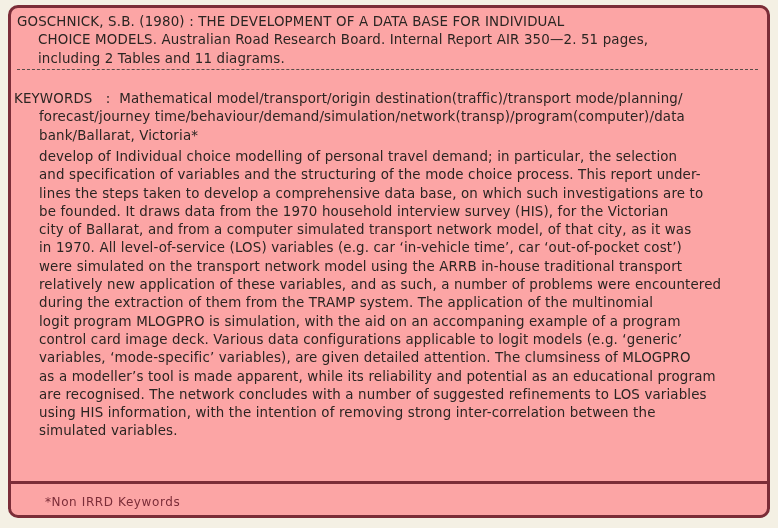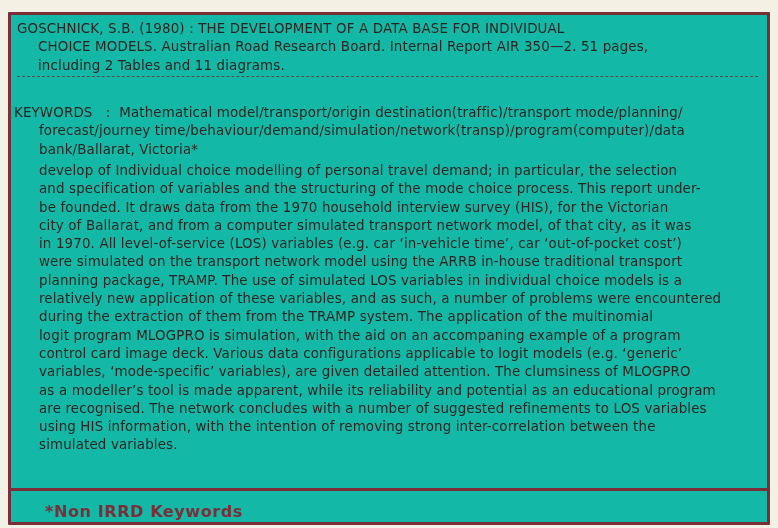--- a/index.html
+++ b/index.html
@@ -3,50 +3,50 @@
 <meta charset="utf-8">
 <style>
   html, body { margin:0; padding:0; }
   body {
     width:778px; height:528px; overflow:hidden;
     background:#f4f0e4;
     font-family:"DejaVu Sans", sans-serif;
     color:#2b2522;
   }
   .card {
-    position:absolute; left:8px; top:12px; width:756px; height:507px;
+    position:absolute; left:8px; top:5px; width:756px; height:507px;
     border:3px solid #7b2d38;
-    border-radius:1px;
-    background:#14b8a6;
+    border-radius:10px;
+    background:#fca5a5;
   }
   .content {
     position:absolute; left:0; top:0; right:0; height:473px;
     border-bottom:3px solid #7b2d38;
   }
   .citation {
     position:absolute; left:6px; top:5px; width:740px;
     font-size:13.4px; line-height:18.3px; letter-spacing:0.15px;
   }
   .citation .line { white-space:nowrap; }
   .citation .indent { padding-left:21px; }
   .dash {
     position:absolute; left:6px; top:61px; width:741px; height:0;
     border-top:1px dashed #5a4c48;
   }
   .block {
     position:absolute; left:3px; width:748px;
-    font-size:13.4px; line-height:18.3px; letter-spacing:0.15px;margin-top:7px;
+    font-size:13.4px; line-height:18.3px; letter-spacing:0.15px;
   }
   .block .line { white-space:nowrap; }
   .block .indent { padding-left:25px; }
   .kw { top:82px; }
   .ab { top:140px; }
   .footer-note {
     position:absolute; left:34px; top:487px;
-    color:#7b2d38; font-size:16px; letter-spacing:0.6px; font-weight:bold;text-align:center;
+    color:#7b2d38; font-size:12px; letter-spacing:0.6px; font-weight:normal;text-align:center;
   }
 </style>
 </head>
 <body>
 
 <div class="card">
   <div class="content">
 
     <div class="citation">
       <div class="line">GOSCHNICK, S.B.  (1980)  :  THE DEVELOPMENT OF A DATA BASE FOR INDIVIDUAL</div>
@@ -60,25 +60,25 @@
       <div class="line">
         <span>KEYWORDS</span>&nbsp;&nbsp;&nbsp;<span>:</span>&nbsp;&nbsp;<span>Mathematical model/transport/origin destination(traffic)/transport mode/planning/</span>
       </div>
       <div class="line indent">forecast/journey time/behaviour/demand/simulation/network(transp)/program(computer)/data</div>
       <div class="line indent">bank/Ballarat, Victoria*</div>
     </div>
 
     <div class="block ab">
       <div class="line indent">develop of Individual choice modelling of personal travel demand; in particular, the selection</div>
       <div class="line indent">and specification of variables and the structuring of the mode choice process. This report under-</div>
+      <div class="line indent">lines the steps taken to develop a comprehensive data base, on which such investigations are to</div>
       <div class="line indent">be founded. It draws data from the 1970 household interview survey (HIS), for the Victorian</div>
       <div class="line indent">city of Ballarat, and from a computer simulated transport network model, of that city, as it was</div>
       <div class="line indent">in 1970. All level-of-service (LOS) variables (e.g. car ‘in-vehicle time’, car ‘out-of-pocket cost’)</div>
       <div class="line indent">were simulated on the transport network model using the ARRB in-house traditional transport</div>
-      <div class="line indent">planning package, TRAMP. The use of simulated LOS variables in individual choice models is a</div>
       <div class="line indent">relatively new application of these variables, and as such, a number of problems were encountered</div>
       <div class="line indent">during the extraction of them from the TRAMP system. The application of the multinomial</div>
       <div class="line indent">logit program MLOGPRO is simulation, with the aid on an accompaning example of a program</div>
       <div class="line indent">control card image deck. Various data configurations applicable to logit models (e.g. ‘generic’</div>
       <div class="line indent">variables, ‘mode-specific’ variables), are given detailed attention. The clumsiness of MLOGPRO</div>
       <div class="line indent">as a modeller’s tool is made apparent, while its reliability and potential as an educational program</div>
       <div class="line indent">are recognised. The network concludes with a number of suggested refinements to LOS variables</div>
       <div class="line indent">using HIS information, with the intention of removing strong inter-correlation between the</div>
       <div class="line indent">simulated variables.</div>
     </div>

